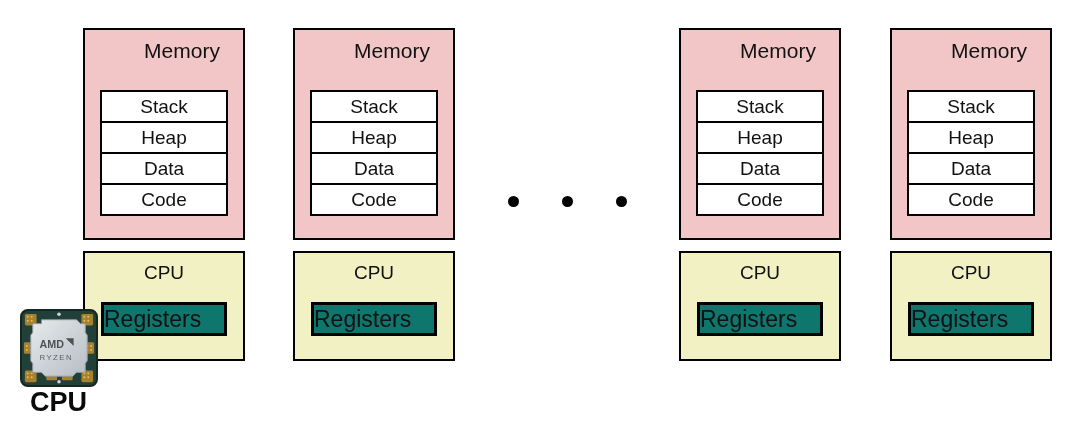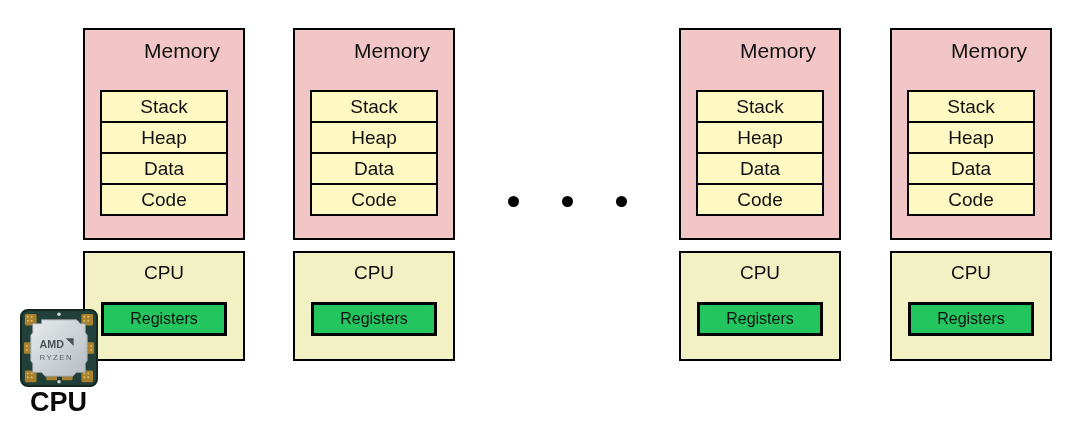--- a/index.html
+++ b/index.html
@@ -41,21 +41,21 @@
     text-align: center;
     color: #111111;
     padding-left: 36px;
   }
   .segments {
     width: 128px;
     margin: 27px auto 0;
   }
   .segment {
     height: 33px;
-    background: #fef9c3;
+    background: #ffffff;
     border: 2px solid #000000;
     text-align: center;
     line-height: 29px;
     font-size: 19px;
   }
   .segment + .segment { margin-top: -2px; }
 
   .cpu-box {
     position: absolute;
     top: 223px; left: 0;
@@ -67,25 +67,25 @@
   .cpu-title {
     padding-top: 8px;
     line-height: 24px;
     font-size: 19px;
     text-align: center;
   }
   .registers-box {
     width: 126px;
     height: 34px;
     margin: 17px auto 0;
-    background: #22c55e;
+    background: #0f766e;
     border: 3px solid #000000;
-    text-align: center;
+    text-align: left;
     line-height: 28px;
-    font-size: 16px;
+    font-size: 23px;
   }
 
   .dots {
     position: absolute;
     left: 508px;
     top: 196px;
     display: flex;
     gap: 43px;
   }
   .dot {

